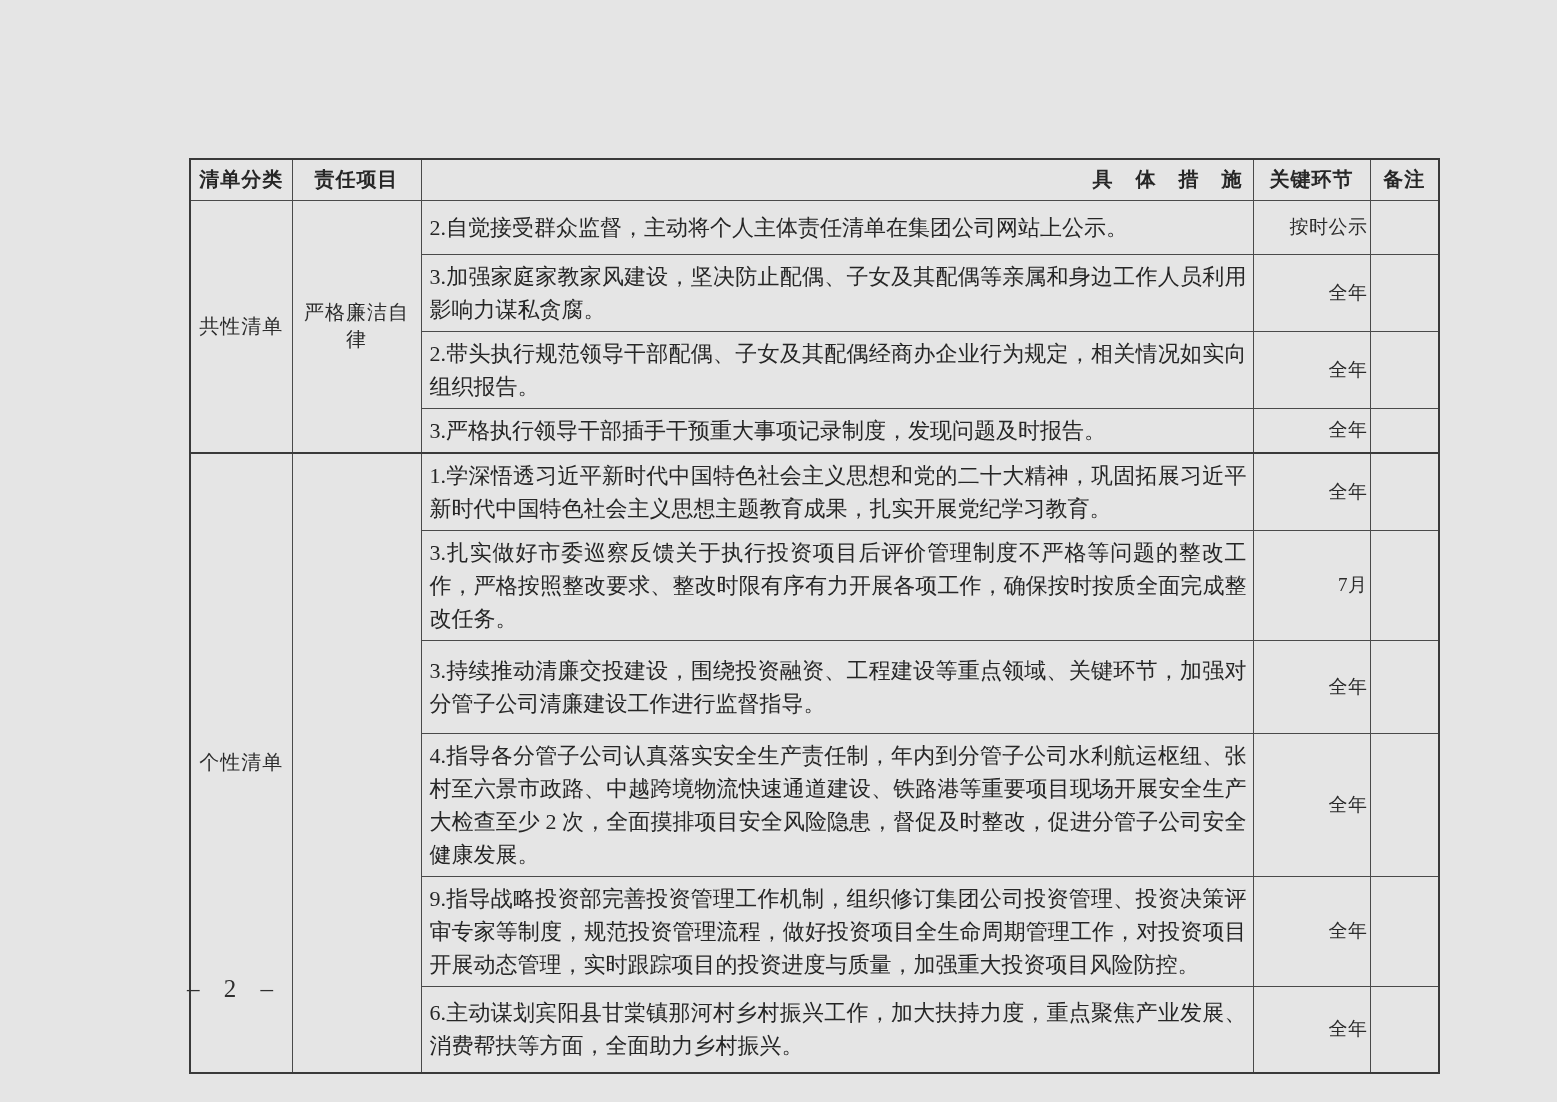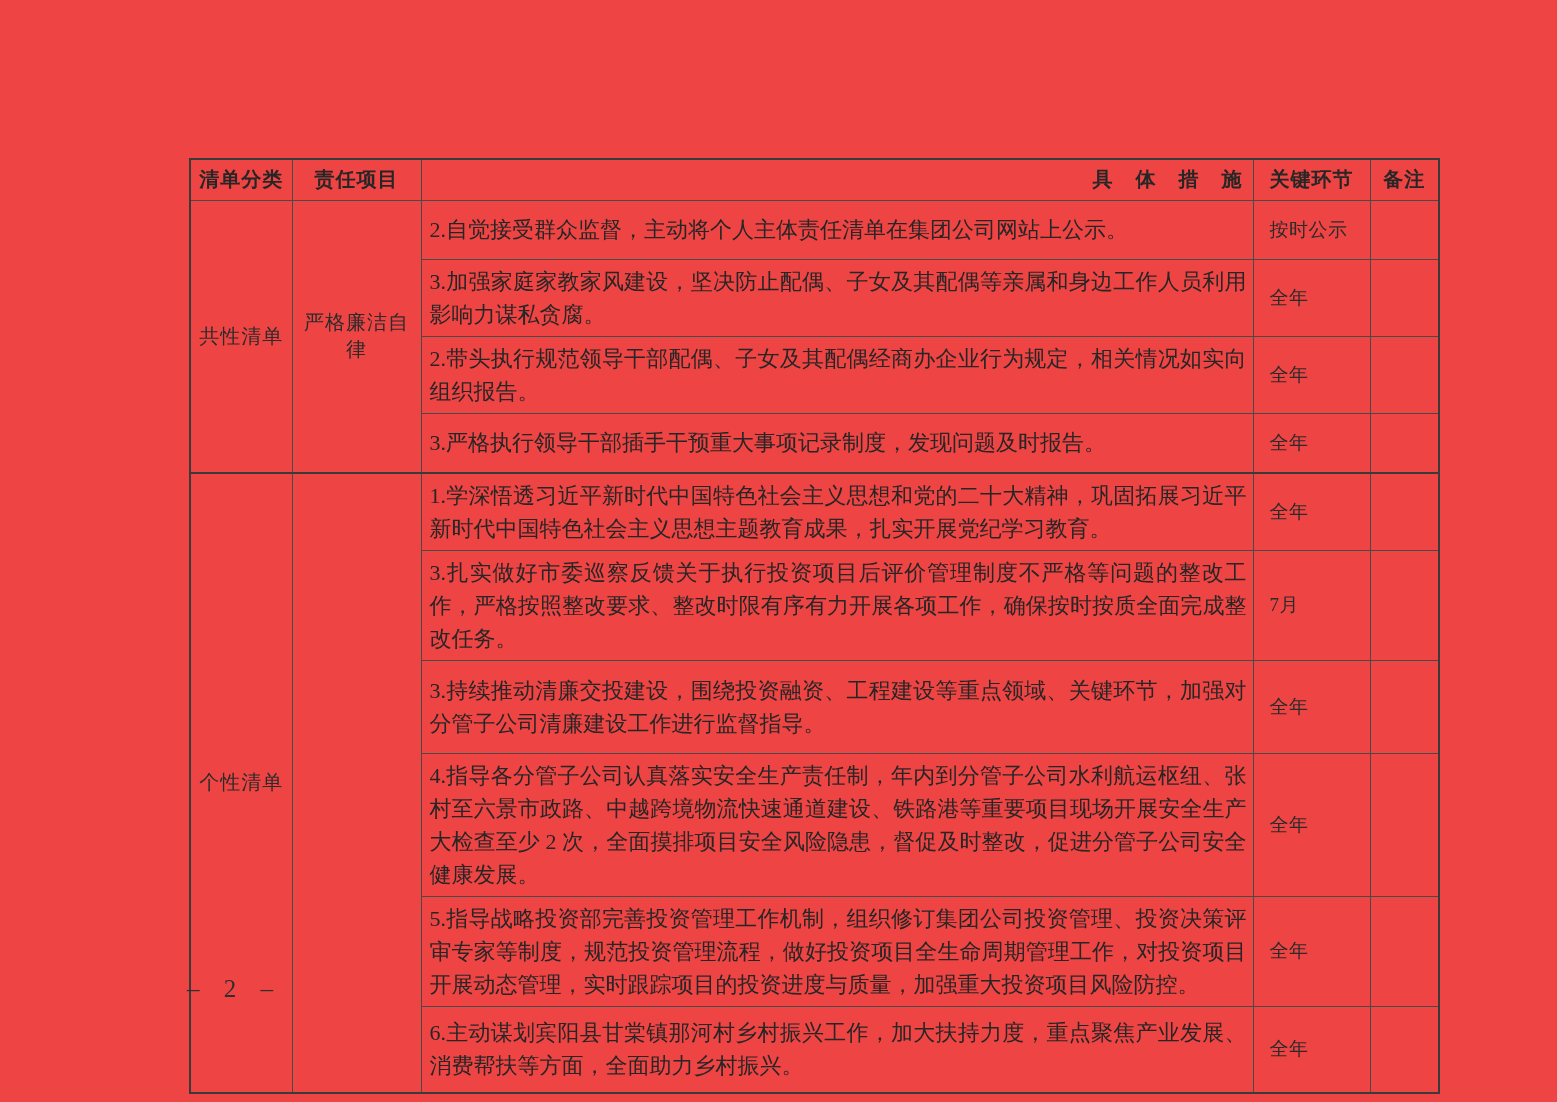--- a/index.html
+++ b/index.html
@@ -12,21 +12,21 @@
     position: relative;
     background: #fdfdfd;
     overflow: hidden;
     font-family: "Liberation Serif", "DejaVu Serif", serif;
     color: #2b2b2b;
     -webkit-font-smoothing: antialiased;
   }
   .scan-page {
     position: absolute;
     inset: 0;
-    background: #ef4444;
+    background: #e5e5e5;
   }
   table.doc-table {
     position: absolute;
     left: 189px;
     top: 158px;
     width: 1249px;
     border-collapse: collapse;
     table-layout: fixed;
     background: transparent;
   }
@@ -66,25 +66,25 @@
     padding: 2px;
   }
   td.measure-cell {
     font-size: 22px;
     line-height: 33px;
     text-align: justify;
     padding: 5px 6px 5px 8px;
     color: #262626;
   }
   td.deadline-cell {
-    text-align: left;
+    text-align: right;
     font-size: 19px;
     letter-spacing: 0.5px;
     color: #2b2b2b;
-    padding: 16px;
+    padding: 2px;
   }
   td.remark-cell {
     padding: 2px;
   }
   .page-number {
     position: absolute;
     left: 187px;
     top: 975px;
     font-size: 25px;
     letter-spacing: 9px;
@@ -157,21 +157,21 @@
         <td class="measure-cell">3.持续推动清廉交投建设，围绕投资融资、工程建设等重点领域、关键环节，加强对分管子公司清廉建设工作进行监督指导。</td>
         <td class="deadline-cell">全年</td>
         <td class="remark-cell"></td>
       </tr>
       <tr style="height:104px">
         <td class="measure-cell">4.指导各分管子公司认真落实安全生产责任制，年内到分管子公司水利航运枢纽、张村至六景市政路、中越跨境物流快速通道建设、铁路港等重要项目现场开展安全生产大检查至少 2 次，全面摸排项目安全风险隐患，督促及时整改，促进分管子公司安全健康发展。</td>
         <td class="deadline-cell">全年</td>
         <td class="remark-cell"></td>
       </tr>
       <tr style="height:101px">
-        <td class="measure-cell">5.指导战略投资部完善投资管理工作机制，组织修订集团公司投资管理、投资决策评审专家等制度，规范投资管理流程，做好投资项目全生命周期管理工作，对投资项目开展动态管理，实时跟踪项目的投资进度与质量，加强重大投资项目风险防控。</td>
+        <td class="measure-cell">9.指导战略投资部完善投资管理工作机制，组织修订集团公司投资管理、投资决策评审专家等制度，规范投资管理流程，做好投资项目全生命周期管理工作，对投资项目开展动态管理，实时跟踪项目的投资进度与质量，加强重大投资项目风险防控。</td>
         <td class="deadline-cell">全年</td>
         <td class="remark-cell"></td>
       </tr>
       <tr style="height:87px">
         <td class="measure-cell">6.主动谋划宾阳县甘棠镇那河村乡村振兴工作，加大扶持力度，重点聚焦产业发展、消费帮扶等方面，全面助力乡村振兴。</td>
         <td class="deadline-cell">全年</td>
         <td class="remark-cell"></td>
       </tr>
     </tbody>
   </table>

